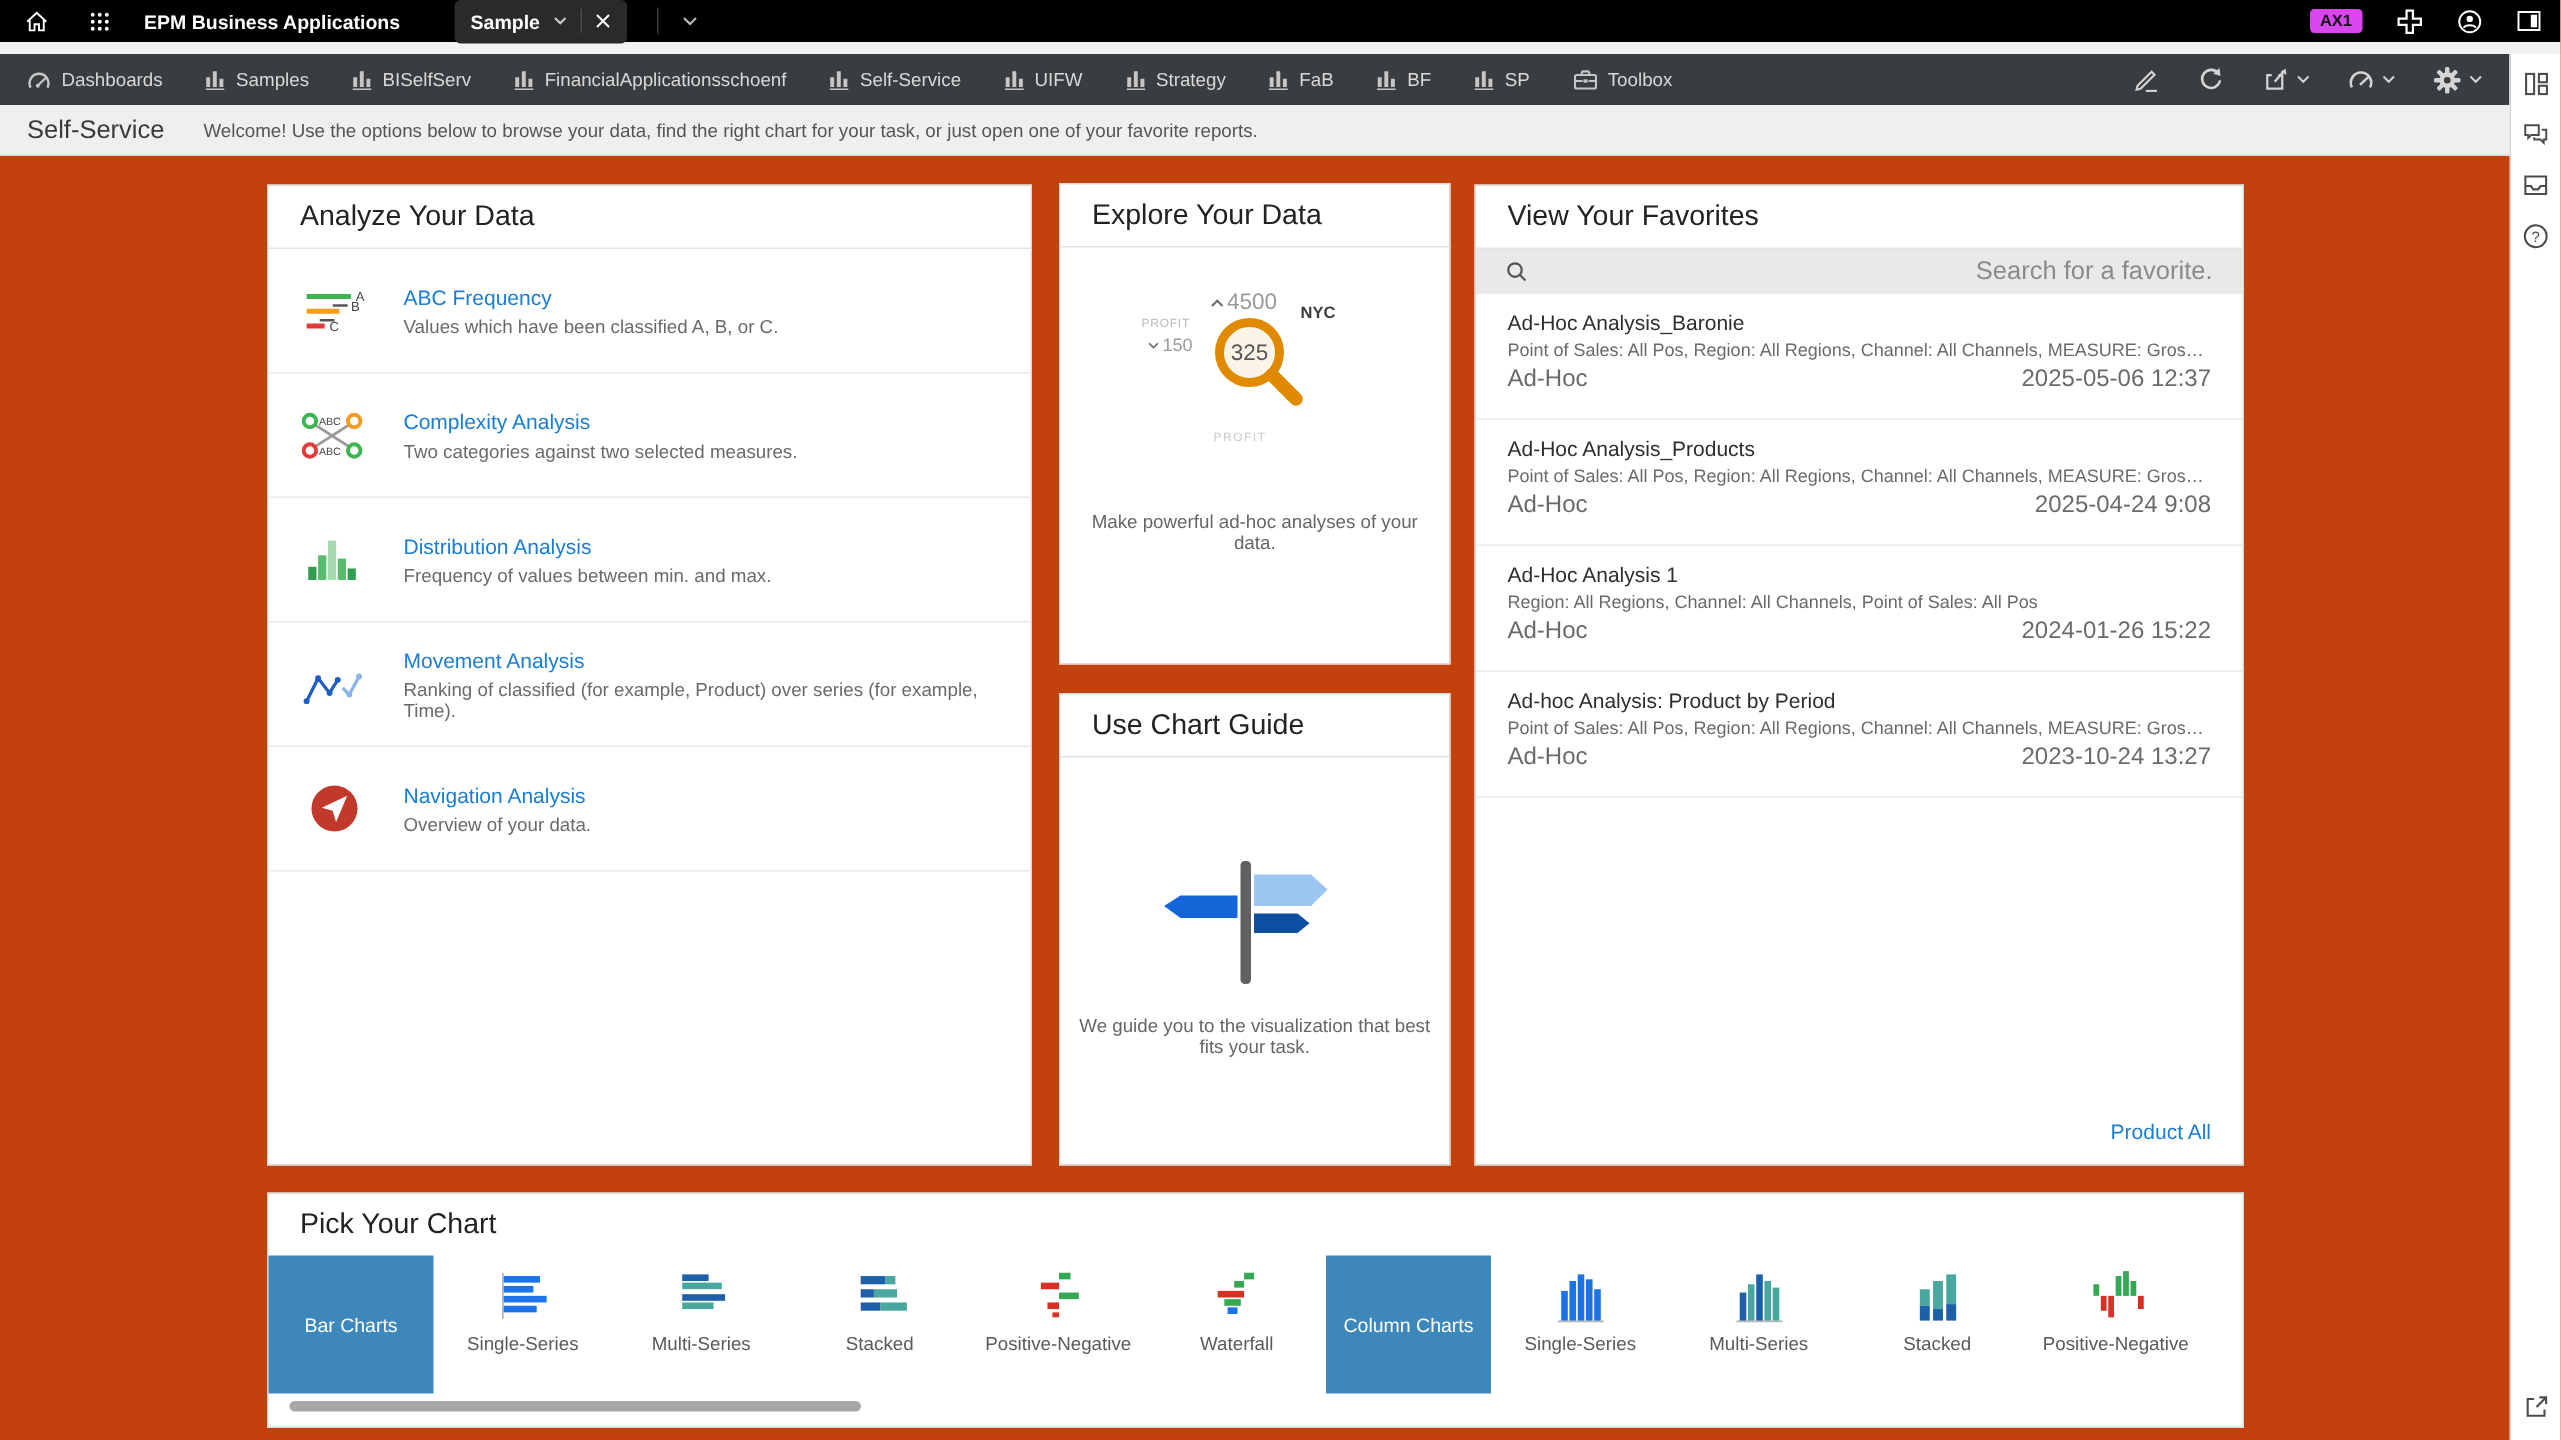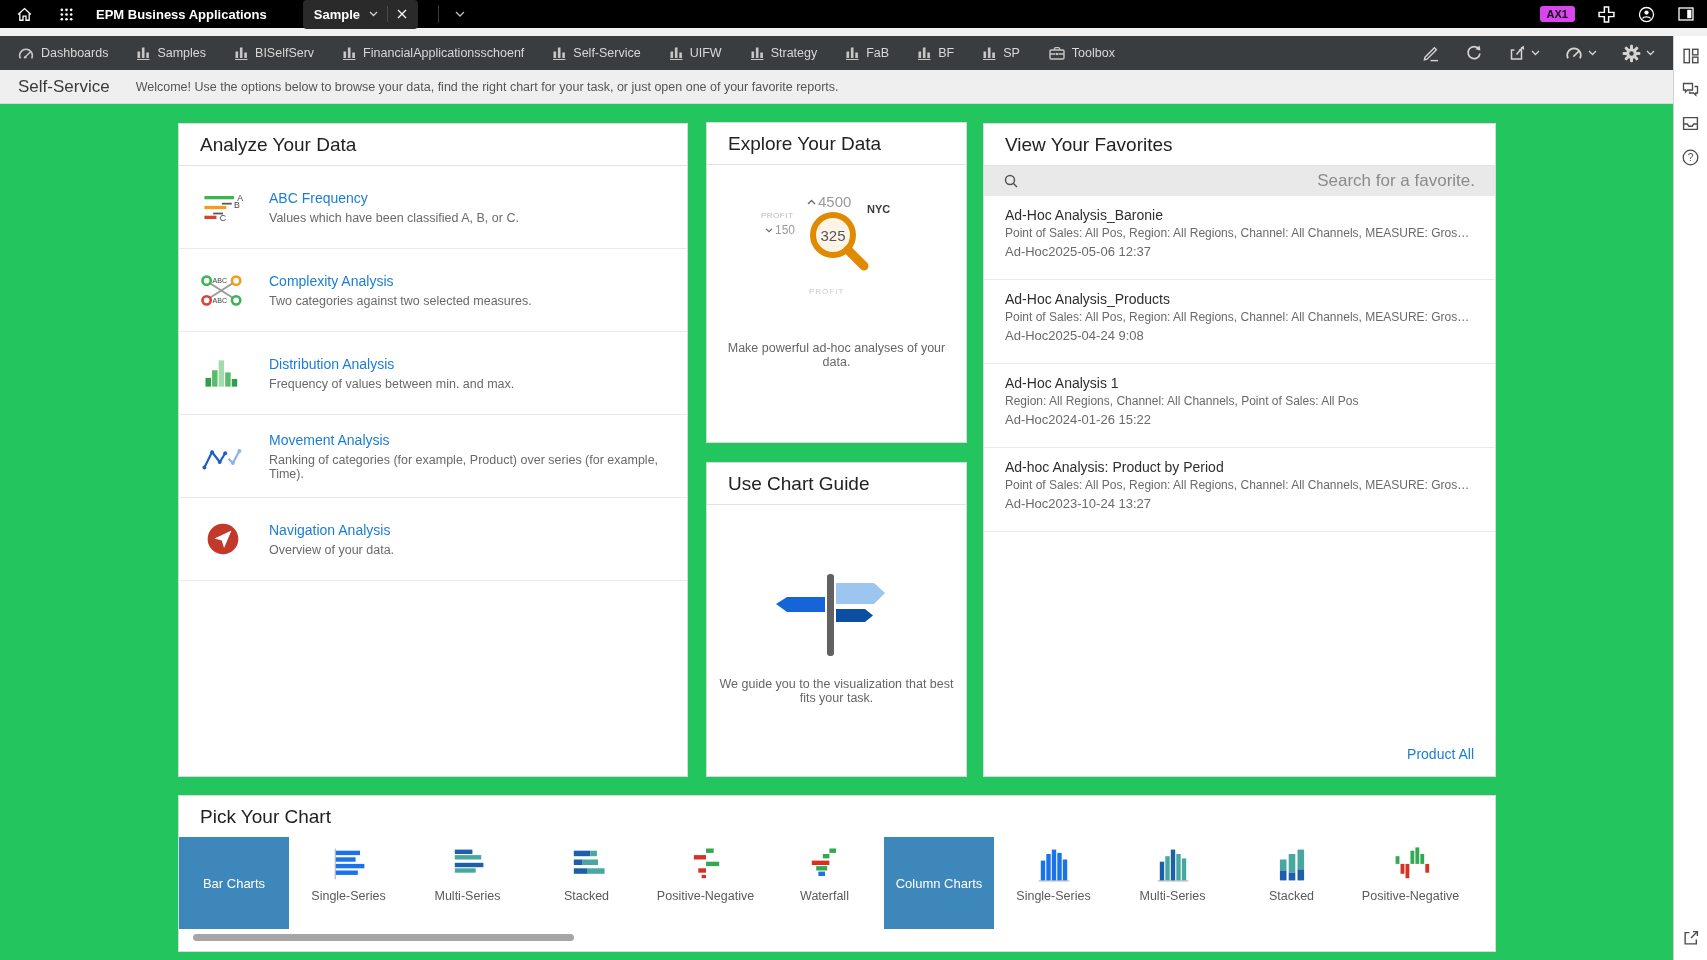--- a/index.html
+++ b/index.html
@@ -38,21 +38,21 @@
   .strip-icon { color:#4c4c4c; cursor:pointer; display:flex; }
   .strip-bottom { margin-top:auto; margin-bottom:14px; }
 
   
   .page-header { position:absolute; left:0; top:70px; width:1673px; height:34px; background:#efefef;
                  border-bottom:1px solid #d9d9d9; display:flex; align-items:center; padding-left:18px; }
   .page-title { font-size:17px; color:#3a3a3a; }
   .welcome { margin-left:26px; font-size:12.5px; color:#555; }
 
   
-  .content { position:absolute; left:0; top:104px; width:1673px; height:856px; background:#22c55e; }
+  .content { position:absolute; left:0; top:104px; width:1673px; height:856px; background:#c2410c; }
   .card { position:absolute; background:#fff; border:1px solid #d9d9d9; }
   .card-header { height:42px; padding:0 21px; display:flex; align-items:center;
                  border-bottom:1px solid #e3e3e3; font-size:19px; color:#222; }
 
   .analyze-card { left:178px; top:19px; width:510px; height:654px; }
   .an-row { height:83px; border-bottom:1px solid #eaeaea; display:flex; align-items:center;
             padding:0 21px; gap:23px; cursor:pointer; }
   .an-icon { width:46px; display:flex; justify-content:center; flex:none; }
   .an-title { font-size:14px; color:#1b7dd2; margin-bottom:5px; }
   .an-desc { font-size:12.5px; color:#6a6a6a; }
@@ -76,21 +76,21 @@
   .signpost { position:absolute; left:64px; top:66px; }
 
   .favorites-card { left:983px; top:19px; width:513px; height:654px; }
   .fav-search { height:30px; background:#e9e9e9; display:flex; align-items:center; padding:0 20px; gap:9px; }
   .fav-search input { flex:1; background:transparent; border:none; outline:none; font-size:17px;
                       color:#444; font-family:"Liberation Sans", sans-serif;text-align:right; }
   .fav-search input::placeholder { color:#8b8b8b; }
   .fav-item { padding:11px 21px 0; height:84px; border-bottom:1px solid #eaeaea; cursor:pointer; }
   .fav-title { font-size:14px; color:#2e2e2e; margin-bottom:3px; }
   .fav-desc { font-size:12px; color:#6a6a6a; white-space:nowrap; overflow:hidden; text-overflow:ellipsis; }
-  .fav-meta { display:flex; font-size:13px; color:#6a6a6a; margin-top:4px; }
+  .fav-meta { display:flex; justify-content:space-between; font-size:16px; color:#6a6a6a; margin-top:4px; }
   .manage-all { position:absolute; right:21px; bottom:14px; font-size:14px; color:#1b7dd2; cursor:pointer; }
 
   .picker-card { left:178px; top:691px; width:1318px; height:157px; }
   .picker-header { height:41px; padding:0 21px; display:flex; align-items:center; font-size:19px; color:#222; }
   .picker-row { display:flex; height:92px; }
   .tile-group { width:110px; background:#3e87ba; color:#fff; font-size:13px; display:flex;
                 align-items:center; justify-content:center; cursor:pointer; flex:none; }
   .tile { width:119px; display:flex; flex-direction:column; align-items:center; padding-top:9px;
           gap:5px; cursor:pointer; flex:none; }
   .tile-label { font-size:12.5px; color:#5a5a5a; }
@@ -419,21 +419,21 @@
               <circle cx="10" cy="12" r="1.8" fill="#1d5fc4"></circle>
             <circle cx="17" cy="21" r="1.8" fill="#1d5fc4"></circle>
               <circle cx="22" cy="13" r="1.8" fill="#1d5fc4"></circle>
             <polyline points="25,18 29,22 35,11" fill="none" stroke="#8ab4ea" stroke-width="2"></polyline>
             <circle cx="29" cy="22" r="1.8" fill="#8ab4ea"></circle>
               <circle cx="35" cy="11" r="1.8" fill="#8ab4ea"></circle>
           </svg>
         </span>
         <span>
           <div class="an-title">Movement Analysis</div>
-          <div class="an-desc">Ranking of categories (for example, Product) over series (for example, Time).</div>
+          <div class="an-desc">Ranking of classified (for example, Product) over series (for example, Time).</div>
         </span>
       </div>
       <div class="an-row">
         <span class="an-icon">
           <svg width="36" height="36" viewBox="0 0 34 34">
             <circle cx="17" cy="17" r="14.5" fill="#c0392b"></circle>
             <path d="M25 9 L9 16.5 L15.8 18.4 L18 25.5 Z" fill="#fff"></path>
           </svg>
         </span>
         <span>

